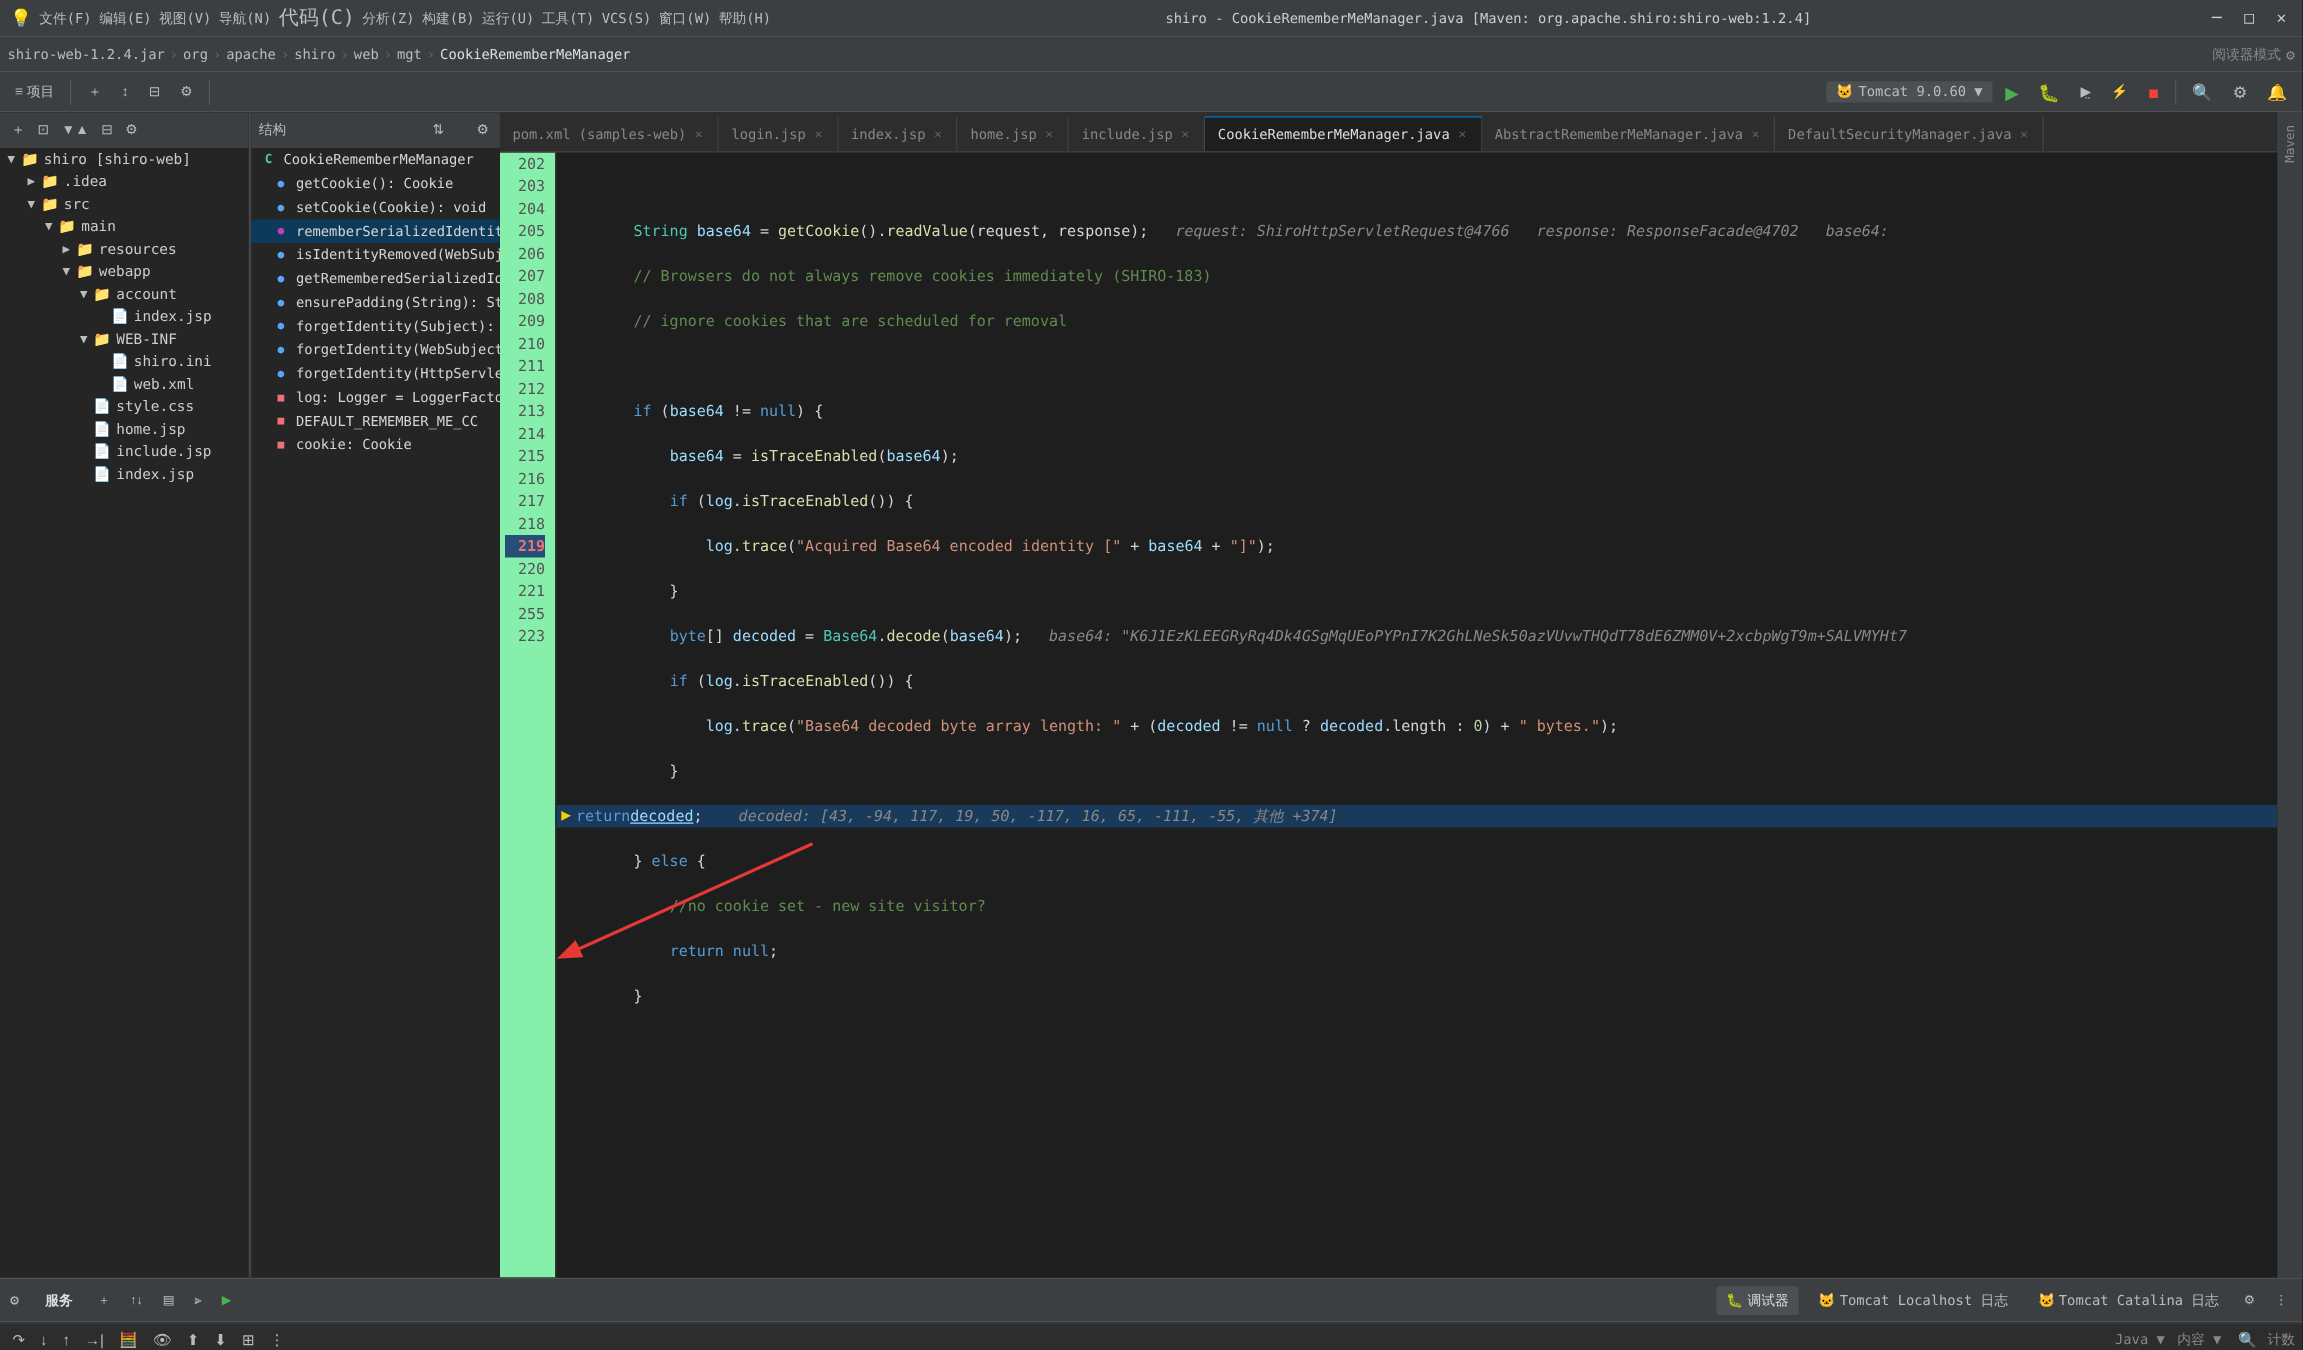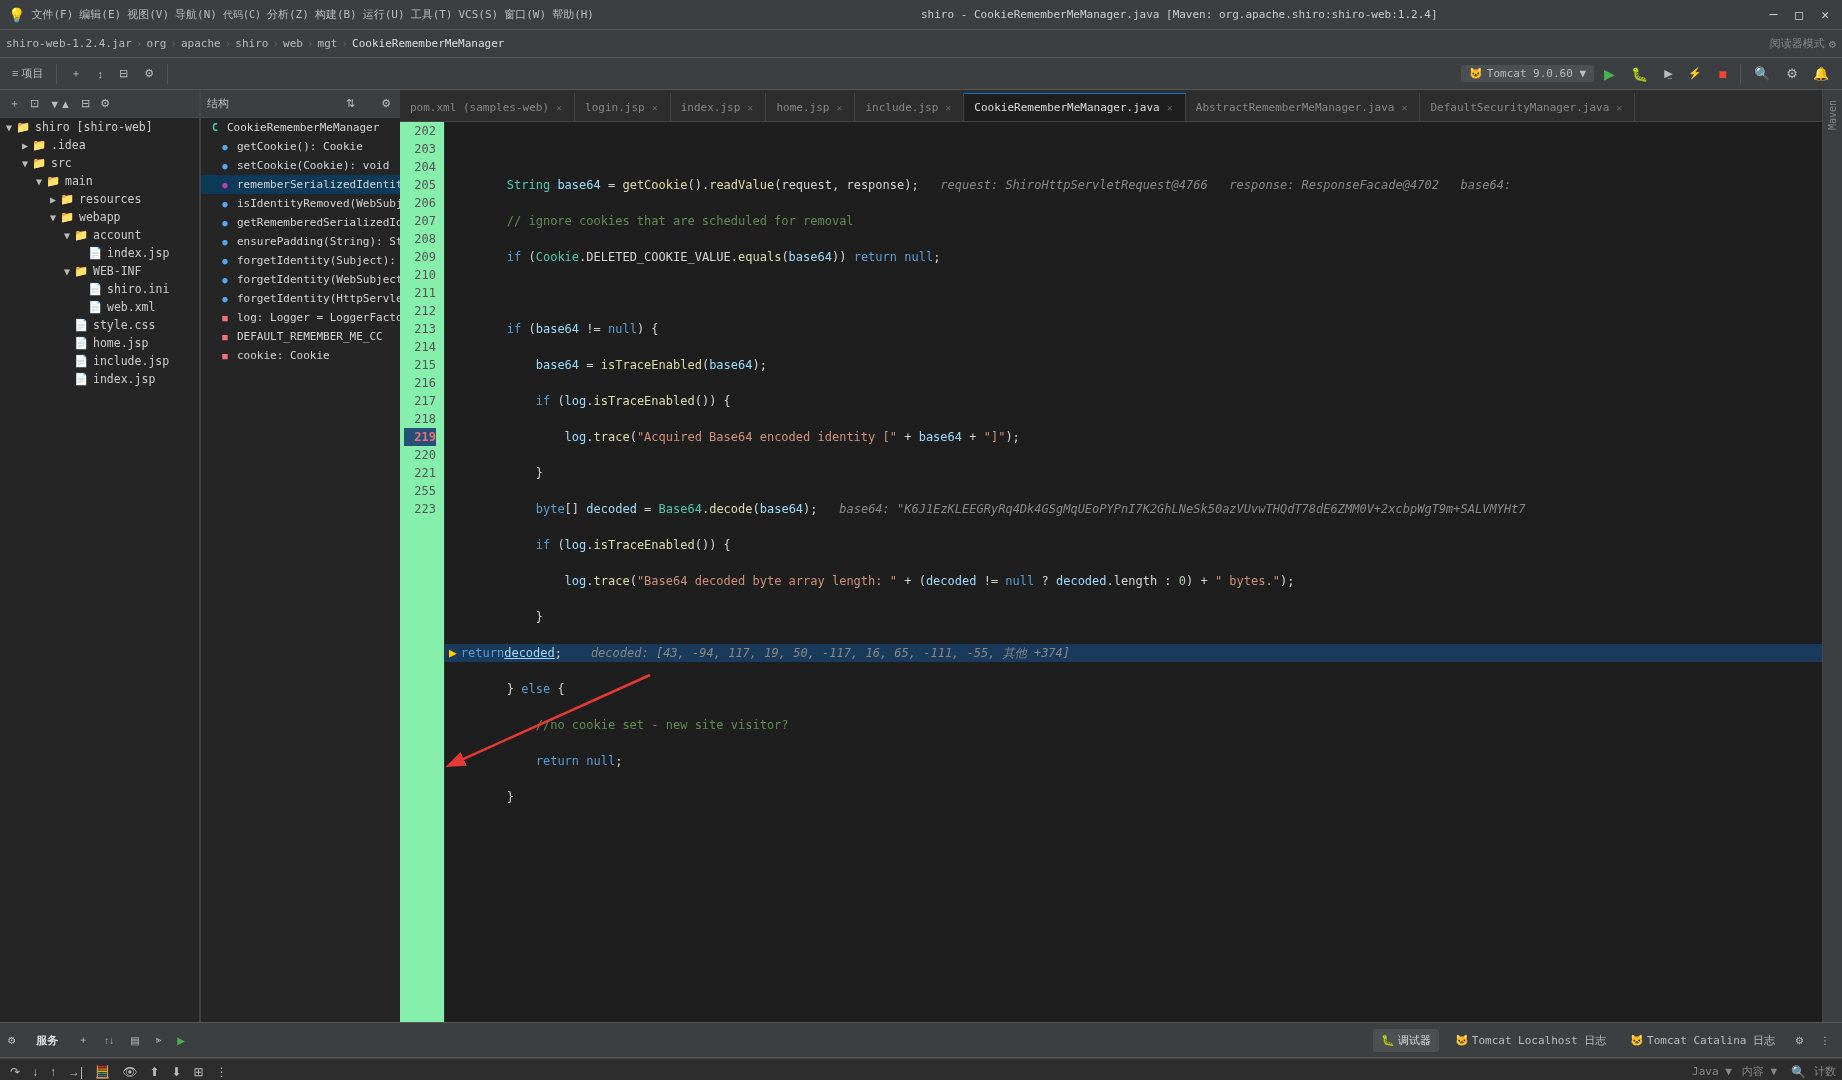--- a/index.html
+++ b/index.html
@@ -349,21 +349,21 @@
   </style>
 </head>
 <body>
 
 <div id="title-bar">
   <span style="font-size:14px;">💡</span>
   <span style="font-size:11px; color:#bbb;">文件(F)</span>
   <span style="font-size:11px; color:#bbb;">编辑(E)</span>
   <span style="font-size:11px; color:#bbb;">视图(V)</span>
   <span style="font-size:11px; color:#bbb;">导航(N)</span>
-  <span style="font-size:10px; color:#bbb;text-align:center;">代码(C)</span>
+  <span style="font-size:16px; color:#bbb;text-align:center;">代码(C)</span>
   <span style="font-size:11px; color:#bbb;">分析(Z)</span>
   <span style="font-size:11px; color:#bbb;">构建(B)</span>
   <span style="font-size:11px; color:#bbb;">运行(U)</span>
   <span style="font-size:11px; color:#bbb;">工具(T)</span>
   <span style="font-size:11px; color:#bbb;">VCS(S)</span>
   <span style="font-size:11px; color:#bbb;">窗口(W)</span>
   <span style="font-size:11px; color:#bbb;">帮助(H)</span>
   <div class="title-text">shiro - CookieRememberMeManager.java [Maven: org.apache.shiro:shiro-web:1.2.4]</div>
   <div class="win-controls">
     <span class="win-ctrl-btn">─</span>
@@ -626,22 +626,22 @@
         <div style="line-height:18px; color:#555;">218</div>
         <div style="line-height:18px; color:#f07178; font-weight:bold; background:#264f78;">219</div>
         <div style="line-height:18px; color:#555;">220</div>
         <div style="line-height:18px; color:#555;">221</div>
         <div style="line-height:18px; color:#555;">255</div>
         <div style="line-height:18px; color:#555;">223</div>
       </div>
       <div id="code-content" style="flex:1; overflow:auto; font-size:12px; line-height:18px; padding:0; background:#1e1e1e; white-space:pre; font-family:Consolas,Monaco,monospace;">
 <span class="code-line"></span>
 <span class="code-line">        <span class="type">String</span> <span class="var">base64</span> = <span class="fn">getCookie</span>().<span class="fn">readValue</span>(request, response);   <span class="debug-value">request: ShiroHttpServletRequest@4766   response: ResponseFacade@4702   base64:</span></span>
+<span class="code-line">        <span class="cmt">// Browsers do not always remove cookies immediately (SHIRO-183)</span></span>
 <span class="code-line">        <span class="cmt">// ignore cookies that are scheduled for removal</span></span>
-<span class="code-line">        <span class="kw">if</span> (<span class="type">Cookie</span>.DELETED_COOKIE_VALUE.<span class="fn">equals</span>(<span class="var">base64</span>)) <span class="kw">return</span> <span class="kw">null</span>;</span>
 <span class="code-line"></span>
 <span class="code-line">        <span class="kw">if</span> (<span class="var">base64</span> != <span class="kw">null</span>) {</span>
 <span class="code-line">            <span class="var">base64</span> = <span class="fn">isTraceEnabled</span>(<span class="var">base64</span>);</span>
 <span class="code-line">            <span class="kw">if</span> (<span class="var">log</span>.<span class="fn">isTraceEnabled</span>()) {</span>
 <span class="code-line">                <span class="var">log</span>.<span class="fn">trace</span>(<span class="str">"Acquired Base64 encoded identity ["</span> + <span class="var">base64</span> + <span class="str">"]"</span>);</span>
 <span class="code-line">            }</span>
 <span class="code-line">            <span class="kw">byte</span>[] <span class="var">decoded</span> = <span class="type">Base64</span>.<span class="fn">decode</span>(<span class="var">base64</span>);   <span class="debug-value">base64: "K6J1EzKLEEGRyRq4Dk4GSgMqUEoPYPnI7K2GhLNeSk50azVUvwTHQdT78dE6ZMM0V+2xcbpWgT9m+SALVMYHt7</span></span>
 <span class="code-line">            <span class="kw">if</span> (<span class="var">log</span>.<span class="fn">isTraceEnabled</span>()) {</span>
 <span class="code-line">                <span class="var">log</span>.<span class="fn">trace</span>(<span class="str">"Base64 decoded byte array length: "</span> + (<span class="var">decoded</span> != <span class="kw">null</span> ? <span class="var">decoded</span>.length : <span class="num">0</span>) + <span class="str">" bytes."</span>);</span>
 <span class="code-line">            }</span>

